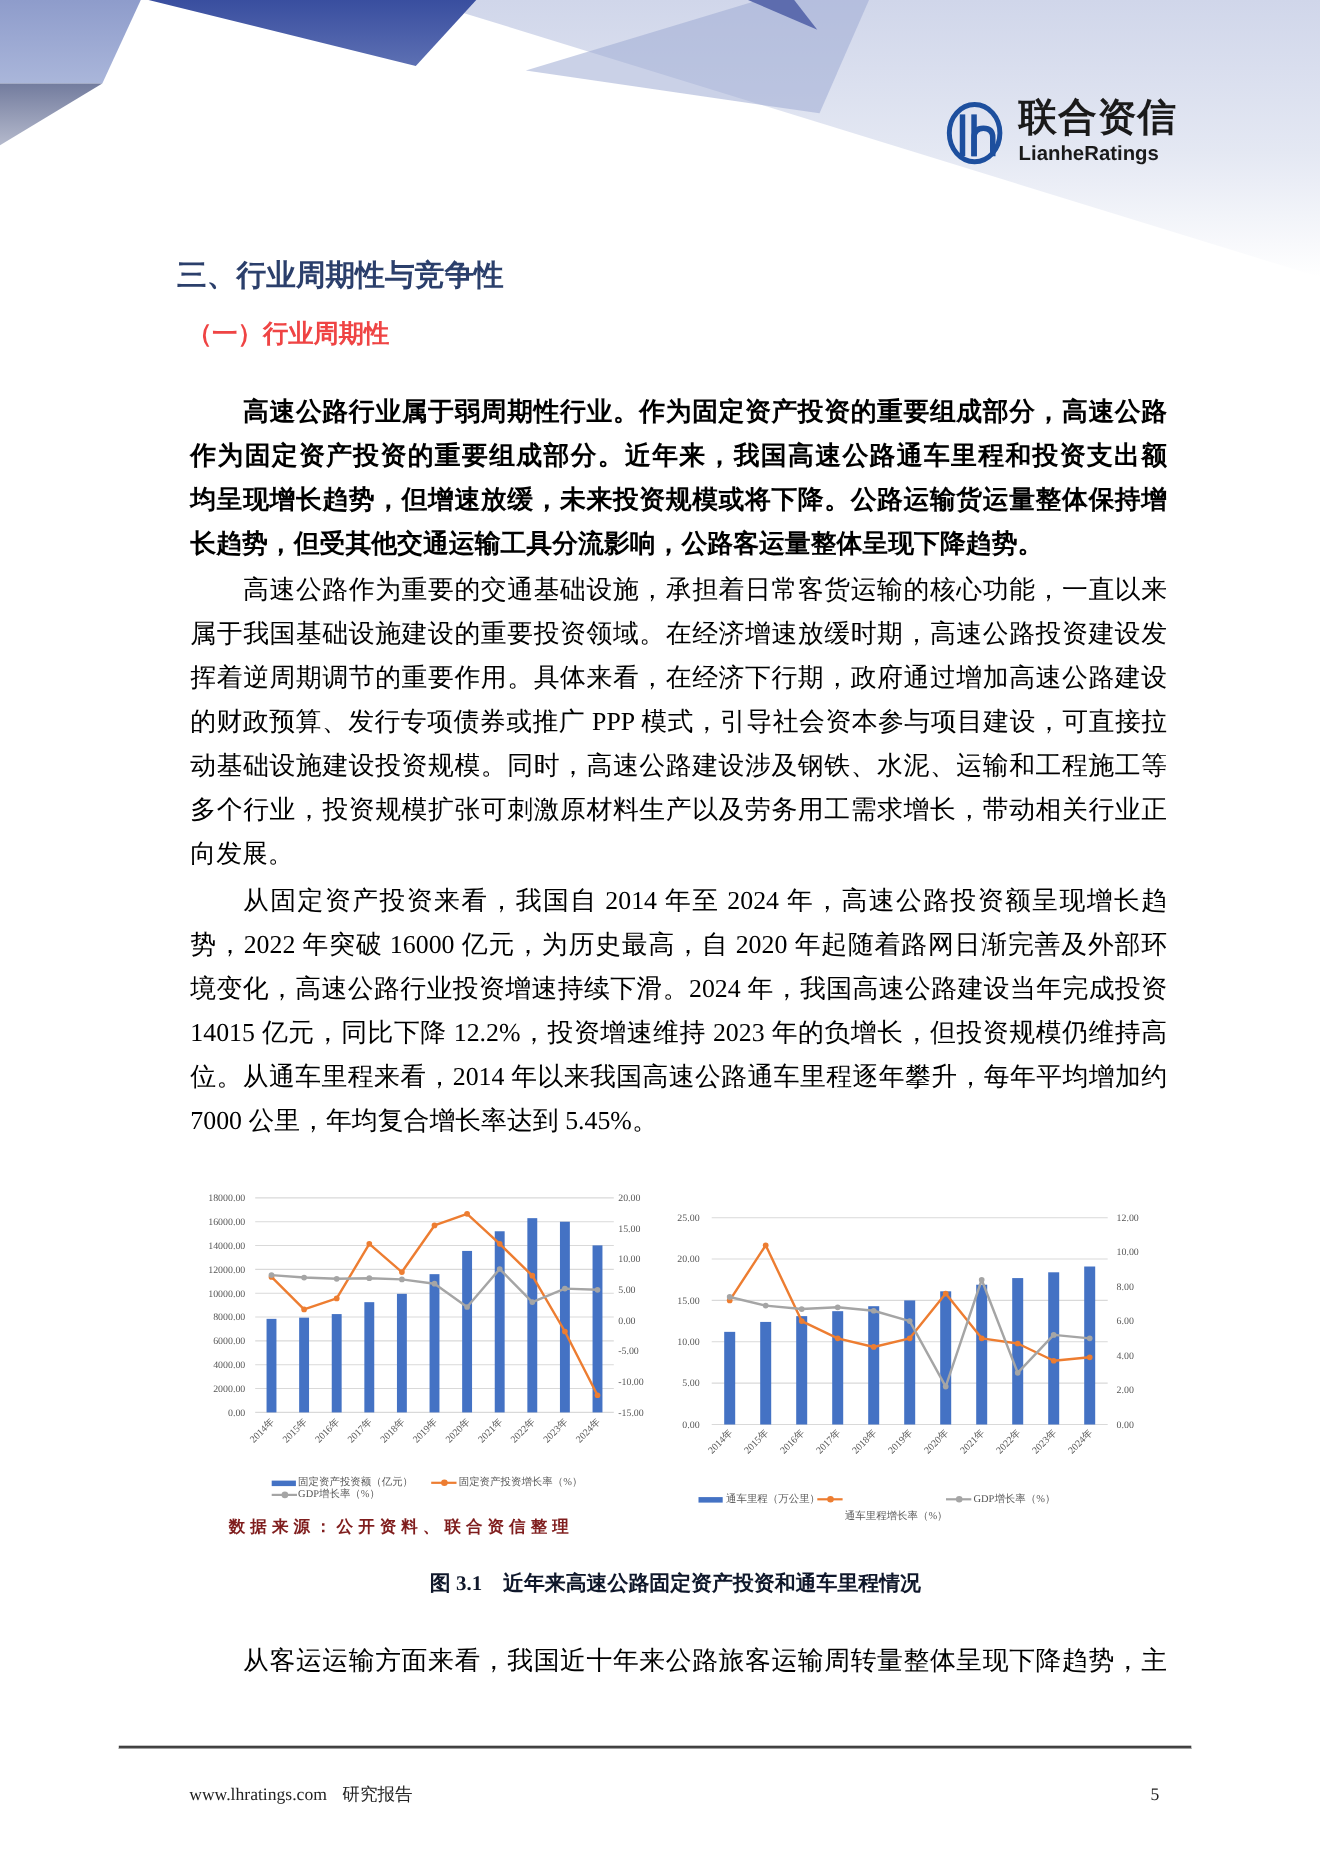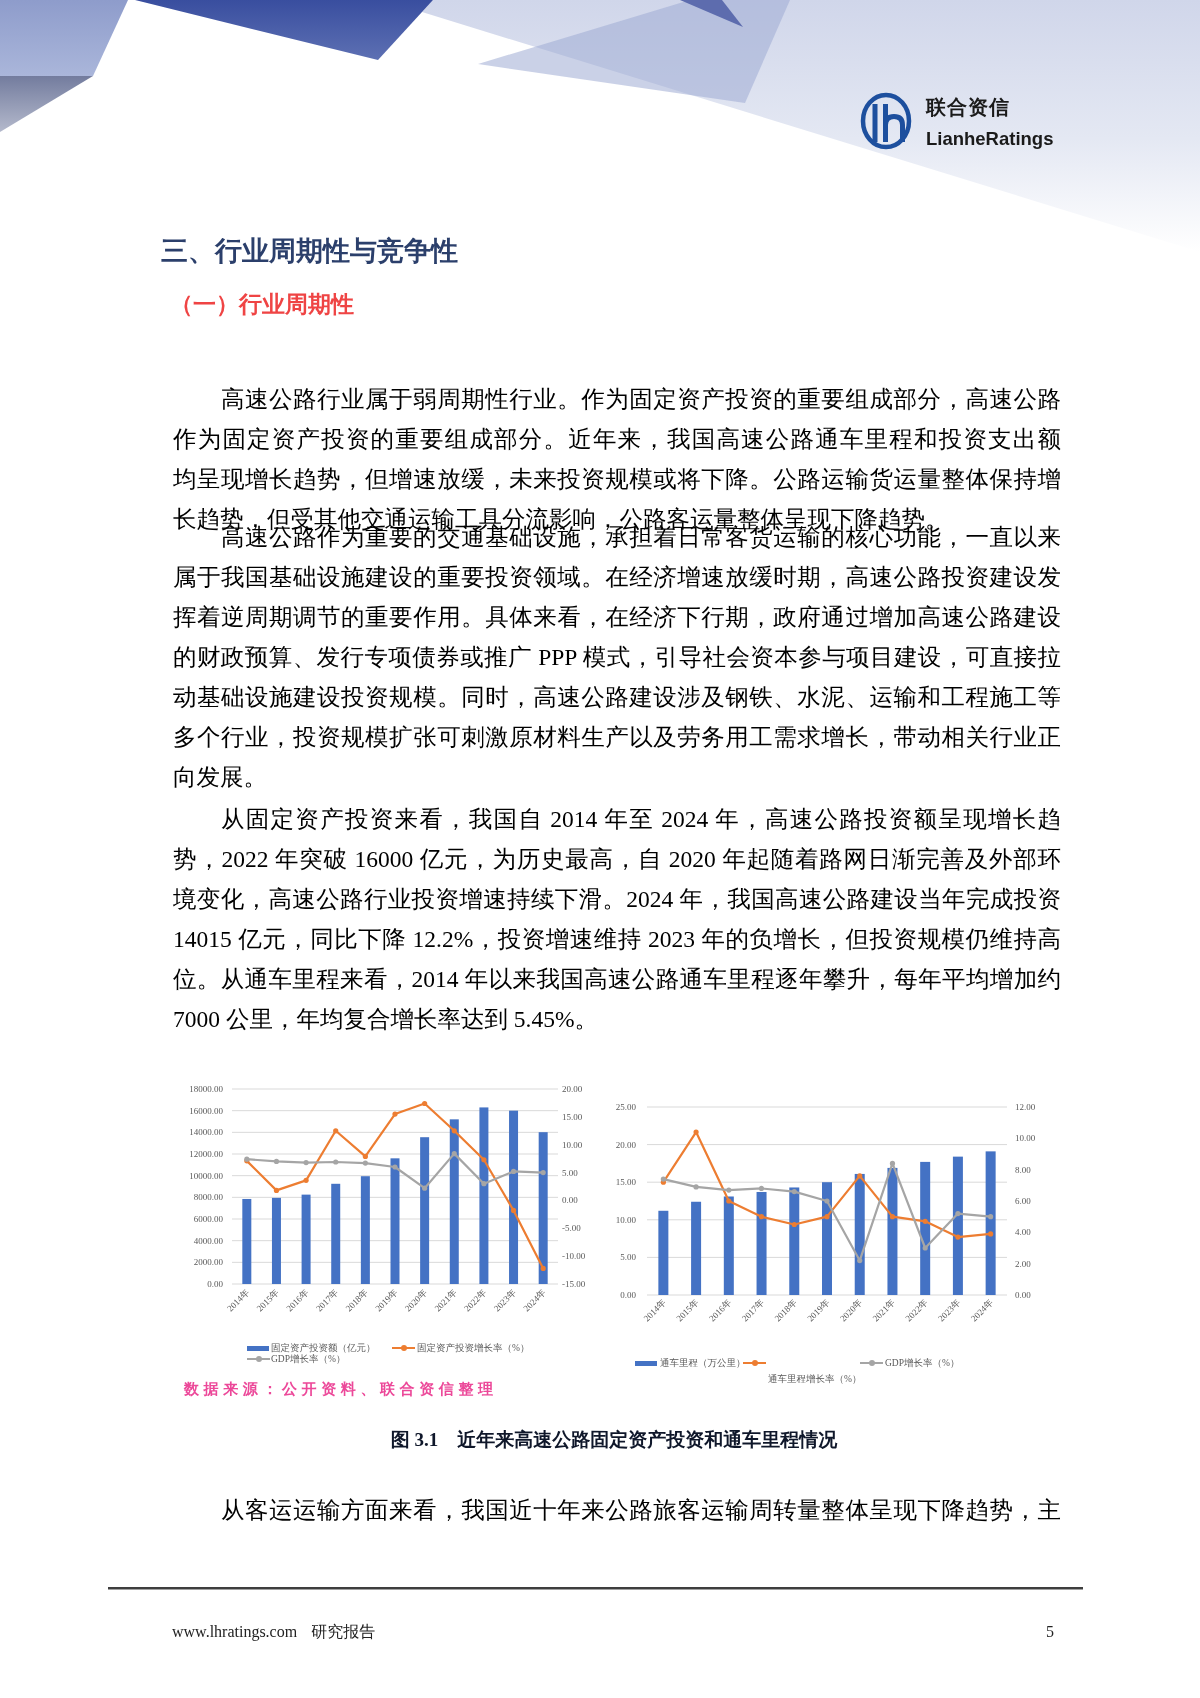--- a/index.html
+++ b/index.html
@@ -1,35 +1,35 @@
 <!DOCTYPE html>
 <html><head>
   <meta charset="utf-8">
   <style>
     html, body { margin: 0; padding: 0; background: #ffffff; }
     body { width: 1200px; height: 1698px; position: relative; overflow: hidden;
            font-family: "Liberation Serif", "DejaVu Serif", serif; color: #000; }
     .abs { position: absolute; }
     .header-art { position: absolute; left: 0; top: 0; width: 1200px; height: 260px; }
     .logo-cn { position: absolute; left: 926px; top: 90px; font-family: "DejaVu Sans", sans-serif;
-               font-weight: bold; font-size: 20px; line-height: 34px; color: #1a1a1a; letter-spacing: 1px; white-space: nowrap; }
+               font-weight: bold; font-size: 35px; line-height: 34px; color: #1a1a1a; letter-spacing: 1px; white-space: nowrap; }
     .logo-en { position: absolute; left: 926px; top: 129px; font-family: "Liberation Sans", sans-serif;
                font-weight: bold; font-size: 18.5px; line-height: 20px; color: #1a1a1a; white-space: nowrap; }
     .sec-title { position: absolute; left: 161px; top: 234px; font-family: "DejaVu Sans", sans-serif;
                  font-weight: bold; font-size: 27px; line-height: 34px; color: #2b3f6b; white-space: nowrap; }
     .sub-title { position: absolute; left: 170px; top: 289px; font-family: "DejaVu Sans", sans-serif;
                  font-weight: bold; font-size: 23px; line-height: 30px; color: #ef4444; white-space: nowrap; }
     .line { position: absolute; height: 40px; line-height: 40px; font-size: 23.5px; white-space: nowrap;
             text-align: justify; text-align-last: justify; text-justify: inter-character; }
     .line.first { left: 221px; width: 840px; }
     .line.cont  { left: 173px; width: 888px; }
     .line.last  { text-align: left; text-align-last: left; }
-    .bold-para .line { font-weight: normal; margin-top: 24px; }
-    .src { position: absolute; left: 184px; top: 1378px; font-size: 15px; line-height: 22px; font-weight: bold;
-           letter-spacing: 4.6px; color: #ec4899; white-space: nowrap; }
+    .bold-para .line { font-weight: bold; }
+    .src { position: absolute; left: 208px; top: 1378px; font-size: 15px; line-height: 22px; font-weight: bold;
+           letter-spacing: 4.6px; color: #7f1d1d; white-space: nowrap; }
     .caption { position: absolute; left: 314px; width: 600px; top: 1426px; text-align: center;
                font-size: 19px; line-height: 28px; font-weight: bold; color: #0f172a; white-space: nowrap; }
     .chart-svg { position: absolute; overflow: visible; }
     .chart-svg text { font-family: "Liberation Serif", "DejaVu Serif", serif; font-size: 9px; fill: #595959; }
     .legend-item { position: absolute; height: 12px; display: flex; align-items: center; }
     .legend-label { position: absolute; font-size: 9.5px; line-height: 12px; color: #595959; white-space: nowrap; }
     .sw-bar { width: 22px; height: 5px; }
     .sw-line { width: 23px; height: 2px; position: relative; }
     .sw-line::after { content: ""; position: absolute; left: 8.5px; top: -2px; width: 6px; height: 6px;
                       border-radius: 50%; background: inherit; }

